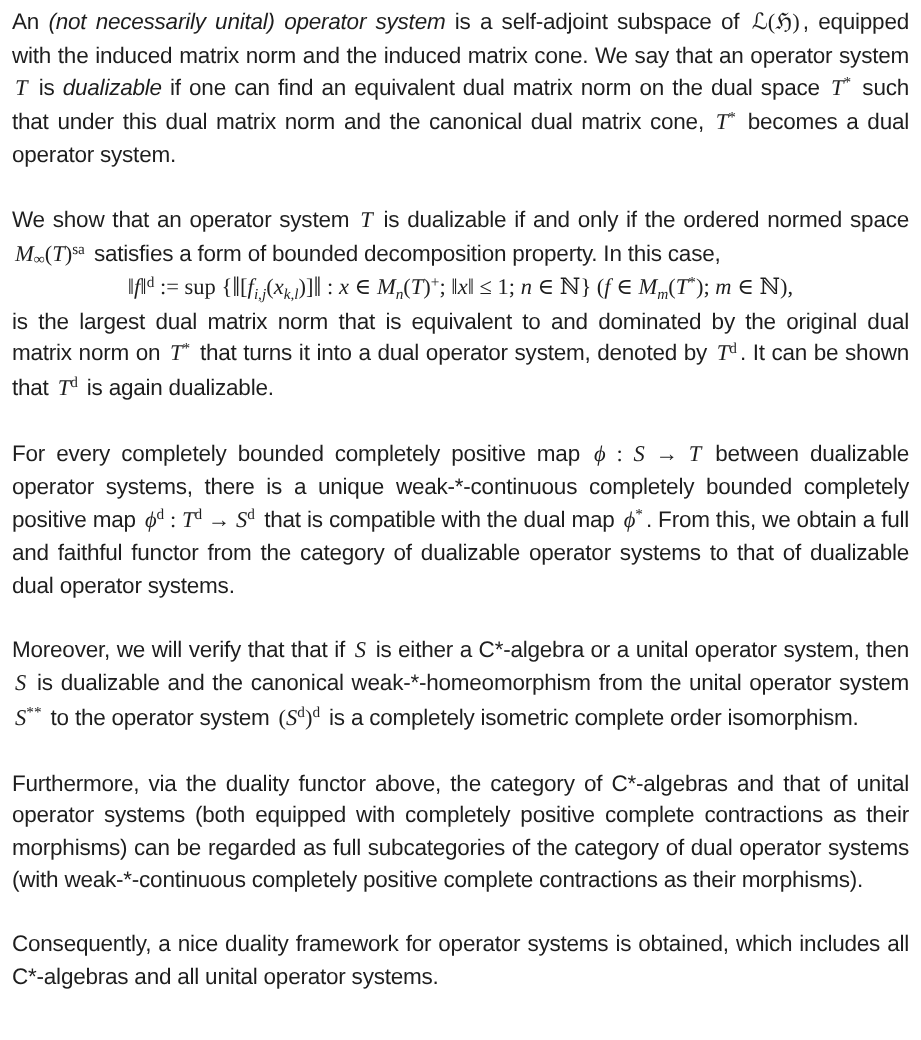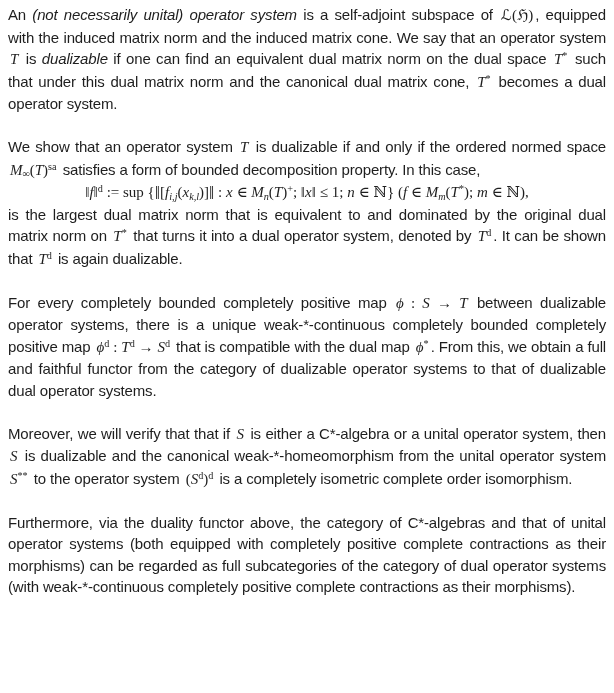--- a/index.html
+++ b/index.html
@@ -53,14 +53,17 @@
       </div>
       <div class="paragraph">
         <div class="textblock"><span class="run t">For every completely bounded completely positive map </span><span class="mathgroup"><span class="run m">ϕ</span><span class="run mr"> : </span><span class="run m">S</span><span class="run mr"> → </span><span class="run m">T</span></span><span class="run t"> between dualizable operator systems, there is a unique weak-*-continuous completely bounded completely positive map </span><span class="mathgroup"><span class="run m">ϕ</span><span class="run mr"><sup>d</sup> : </span><span class="run m">T</span><span class="run mr"><sup>d</sup> → </span><span class="run m">S</span><span class="run mr"><sup>d</sup></span></span><span class="run t"> that is compatible with the dual map </span><span class="mathgroup"><span class="run m">ϕ</span><span class="run mr"><sup>*</sup></span></span><span class="run t">. From this, we obtain a full and faithful functor from the category of dualizable operator systems to that of dualizable dual operator systems.</span></div>
       </div>
       <div class="paragraph">
         <div class="textblock"><span class="run t">Moreover, we will verify that that if </span><span class="mathgroup"><span class="run m">S</span></span><span class="run t"> is either a C*-algebra or a unital operator system, then </span><span class="mathgroup"><span class="run m">S</span></span><span class="run t"> is dualizable and the canonical weak-*-homeomorphism from the unital operator system </span><span class="mathgroup"><span class="run m">S</span><span class="run mr"><sup>**</sup></span></span><span class="run t"> to the operator system </span><span class="mathgroup"><span class="run mr">(</span><span class="run m">S</span><span class="run mr"><sup>d</sup>)<sup>d</sup></span></span><span class="run t"> is a completely isometric complete order isomorphism.</span></div>
       </div>
       <div class="paragraph">
         <div class="textblock"><span class="run t">Furthermore, via the duality functor above, the category of C*-algebras and that of unital operator systems (both equipped with completely positive complete contractions as their morphisms) can be regarded as full subcategories of the category of dual operator systems (with weak-*-continuous completely positive complete contractions as their morphisms).</span></div>
       </div>
+      <div class="paragraph">
+        <div class="textblock"><span class="run t">Consequently, a nice duality framework for operator systems is obtained, which includes all C*-algebras and all unital operator systems.</span></div>
+      </div>
     </article>
 </main>
 
 </body></html>

